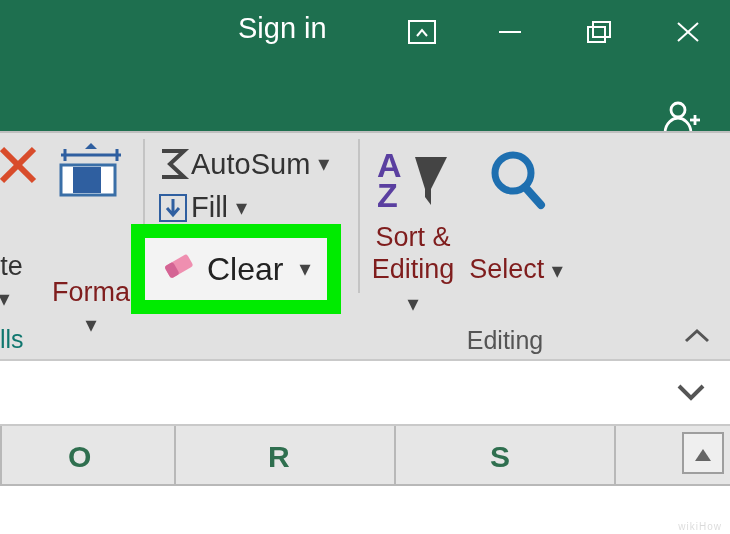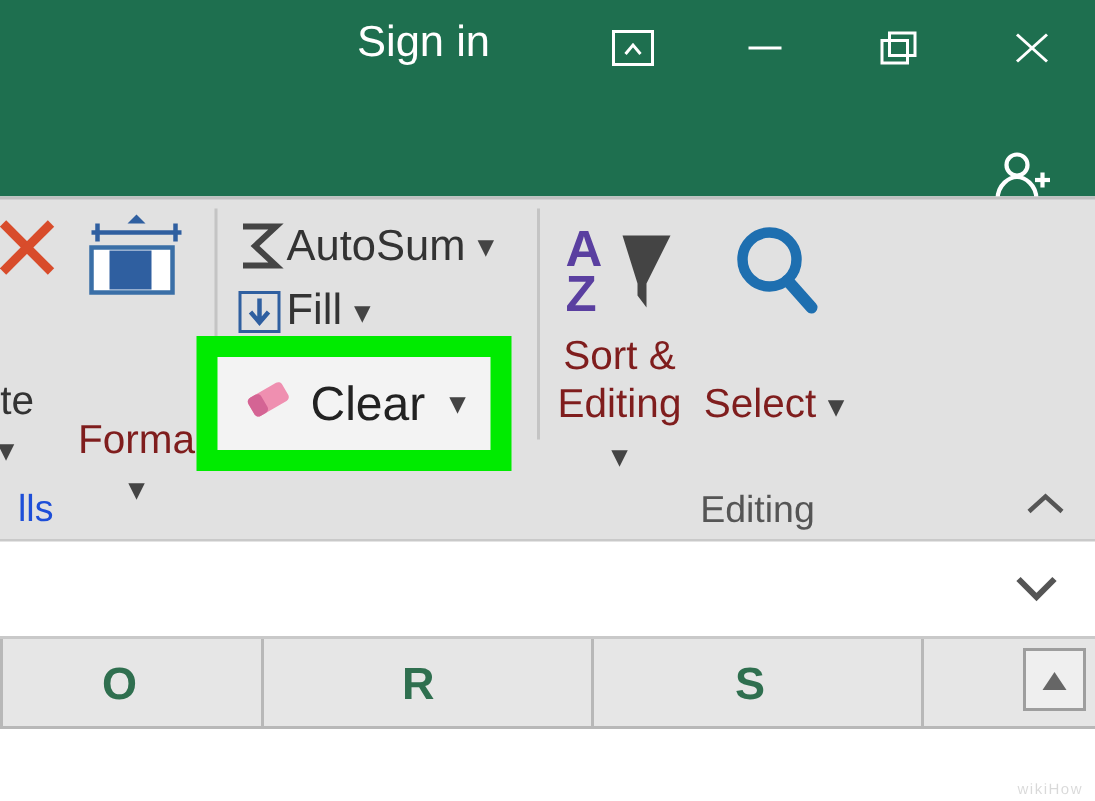--- a/index.html
+++ b/index.html
@@ -88,21 +88,21 @@
     left: 40px; top: 8px;
     width: 102px;
     text-align: center;
   }
   .format-col .lbl { font-size: 27px; color: #7f1d1d; margin-top: 72px; }
   .format-col .drop { margin-top: 4px; font-size: 22px; color: #444; }
 
   .cells-lbl {
     position: absolute;
     left: 0; top: 192px;
-    font-size: 25px; color: #1d4ed8; padding-left: 12px;
+    font-size: 25px; color: #0f766e;
   }
 
   .sum-row, .fill-row {
     position: absolute;
     left: 155px;
     display: flex; align-items: center;
     font-size: 29px;
     color: #333;
   }
   .sum-row { top: 14px; }

